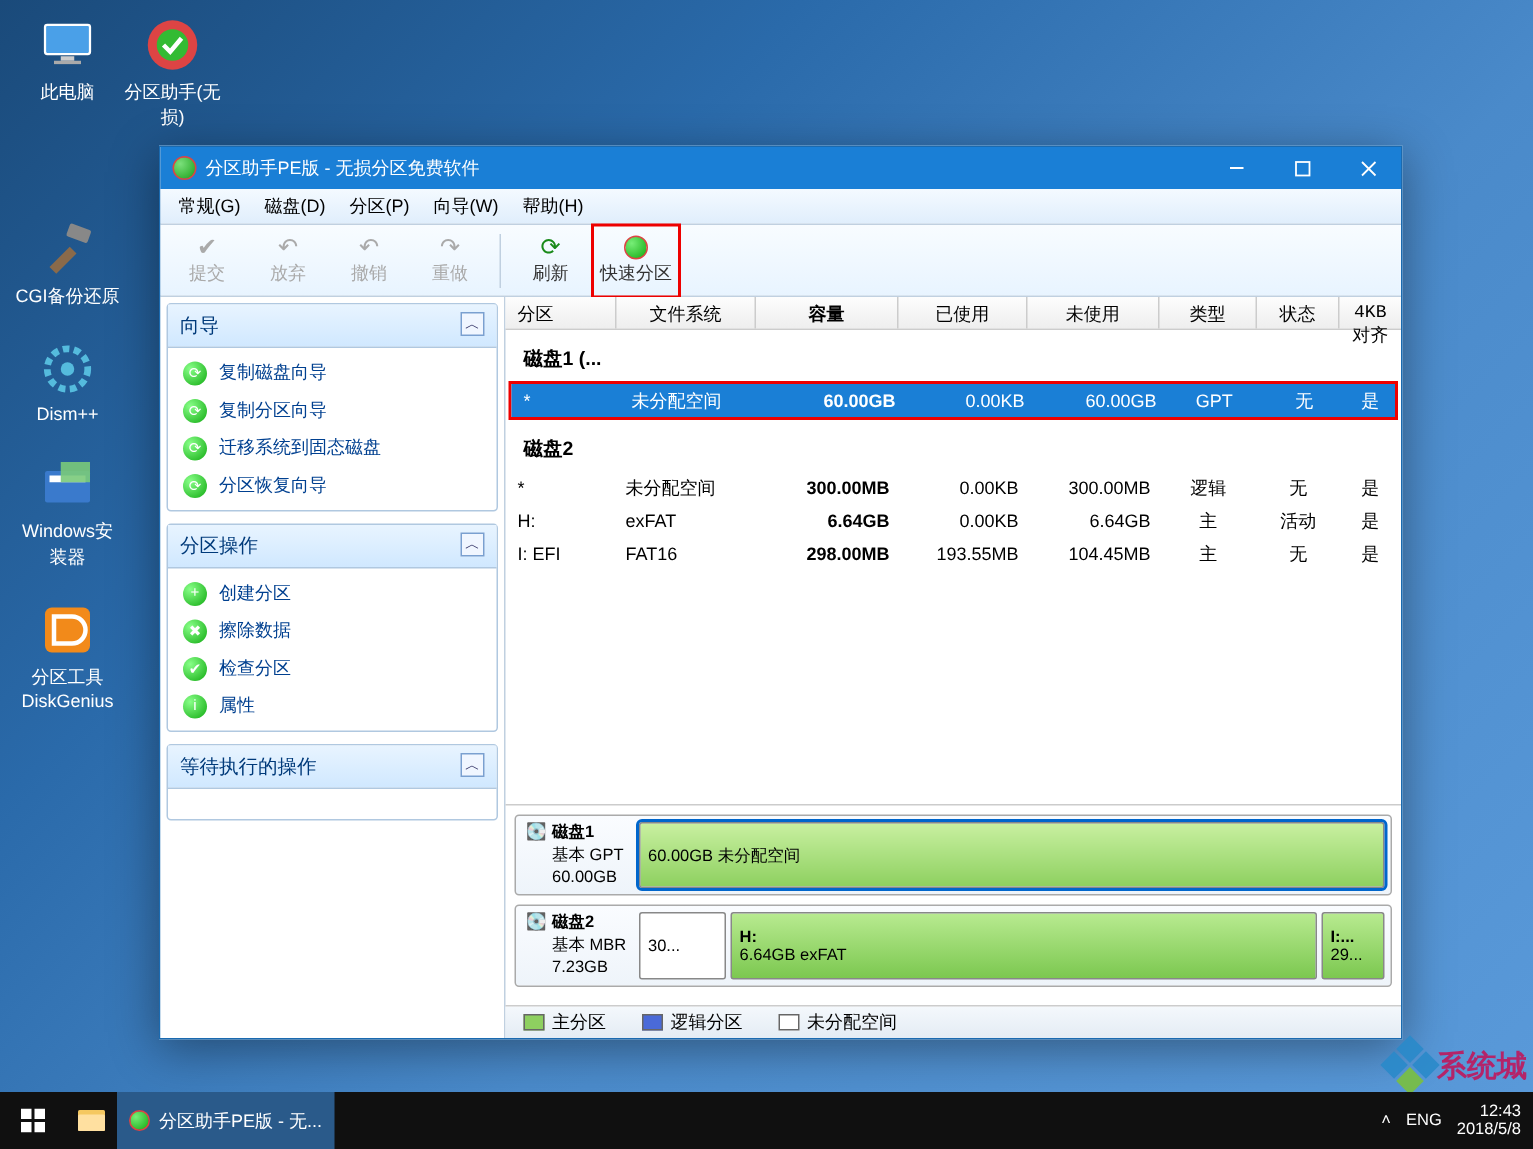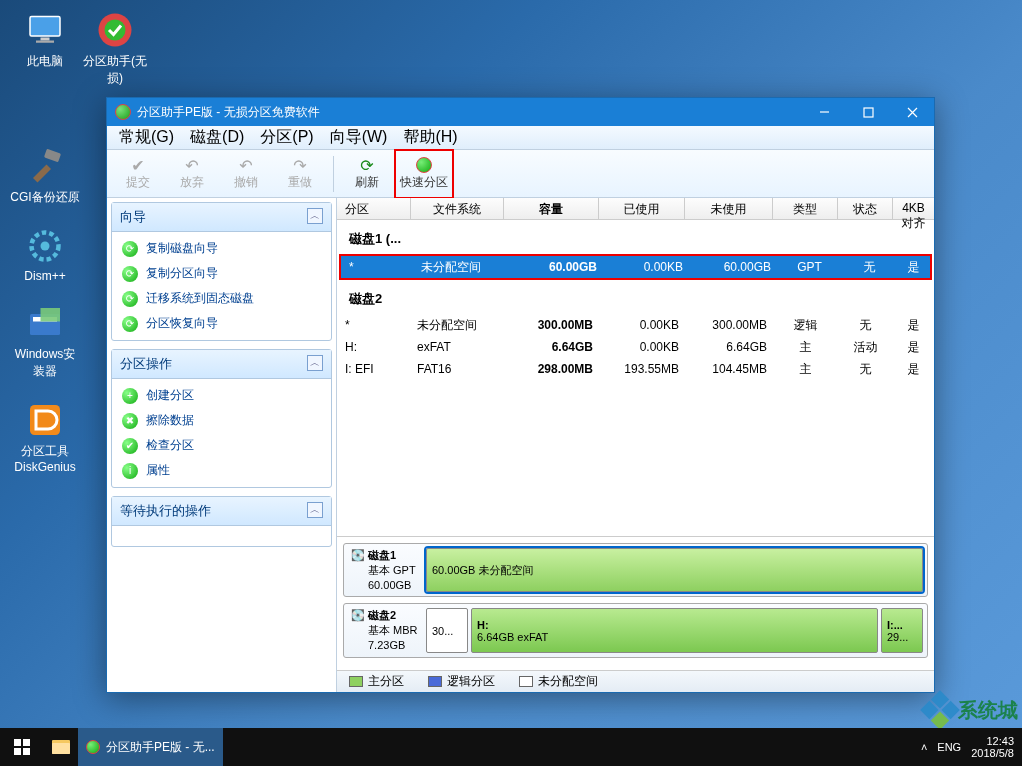--- a/index.html
+++ b/index.html
@@ -15,21 +15,21 @@
 .tb-item.active { background: #2a5a8a; }
 .tb-right { margin-left: auto; display: flex; align-items: center; gap: 10px; padding-right: 8px; font-size: 11px; }
 .clock { text-align: right; line-height: 1.1; }
 
 .window { position: absolute; top: 97px; left: 106px; width: 829px; height: 596px; background: #fff; box-shadow: 0 6px 30px rgba(0,0,0,.4); display: flex; flex-direction: column; border: 1px solid #1a6ab0; }
 .titlebar { height: 28px; background: #1a7fd6; color: #fff; display: flex; align-items: center; padding-left: 8px; font-size: 12px; }
 .titlebar-icon { width: 16px; height: 16px; margin-right: 6px; border-radius: 50%; background: radial-gradient(circle at 30% 30%, #7be07b, #1aa01a); border: 1.5px solid #d44; }
 .titlebar-btns { margin-left: auto; display: flex; }
 .titlebar-btns div { width: 44px; height: 28px; display: flex; align-items: center; justify-content: center; cursor: pointer; }
 
-.menubar { height: 24px; background: linear-gradient(#f4faff,#e0eefc); display: flex; align-items: center; font-size: 16px; padding: 0 4px; border-bottom: 1px solid #c0d0e0; }
+.menubar { height: 24px; background: linear-gradient(#f4faff,#e0eefc); display: flex; align-items: center; font-size: 12px; padding: 0 4px; border-bottom: 1px solid #c0d0e0; }
 .menubar span { padding: 0 8px; cursor: pointer; }
 
 .toolbar { height: 48px; background: linear-gradient(#f8fcff,#e8f4ff); border-bottom: 1px solid #c0d0e0; display: flex; align-items: center; padding: 0 4px; }
 .tool-btn { width: 54px; height: 44px; display: flex; flex-direction: column; align-items: center; justify-content: center; font-size: 12px; color: #333; cursor: pointer; border-radius: 3px; }
 .tool-btn.disabled { color: #aaa; }
 .tool-btn .ti { font-size: 16px; height: 18px; display:flex; align-items:center; }
 .tool-sep { width: 1px; height: 36px; background: #c0d0e0; margin: 0 6px; }
 .highlight-box { border: 2px solid #e00; padding: 1px; }
 
 .body-area { flex: 1; display: flex; min-height: 0; }
@@ -44,49 +44,49 @@
 .main { flex: 1; display: flex; flex-direction: column; border-left: 1px solid #c0d0e0; min-width: 0; }
 .grid-header { height: 22px; background: linear-gradient(#fdfdfd,#eee); border-bottom: 1px solid #ccc; display: flex; font-size: 12px; }
 .grid-header div { border-right: 1px solid #ccc; padding: 3px 6px; text-align: center; }
 .col-part { width: 74px; text-align:left !important; padding-left:8px !important; }
 .col-fs { width: 93px; }
 .col-cap { width: 95px; font-weight: bold; }
 .col-used { width: 86px; }
 .col-free { width: 88px; }
 .col-type { width: 65px; }
 .col-status { width: 55px; }
-.col-4k { flex: 1; border-right: none !important; }
+.col-4k { flex: 1; border-right: none !important; font-family: Liberation Mono, monospace; }
 
 .grid-body { flex: 1; overflow-y: auto; font-size: 12px; }
 .disk-label { padding: 10px 12px 6px; font-weight: bold; font-size: 13px; }
 .grid-row { display: flex; height: 22px; align-items: center; }
 .grid-row > div { padding: 0 6px; text-align: right; }
 .grid-row .col-part { text-align: left; padding-left: 18px; }
 .grid-row .col-fs { text-align: left; }
 .grid-row .col-type, .grid-row .col-status, .grid-row .col-4k { text-align: center; }
 .grid-row.selected { background: #1a7fd6; color: #fff; }
 .row-highlight { border: 2px solid #e00; margin: 0 2px; }
 
 .disk-visual-area { border-top: 1px solid #ccc; padding: 6px; }
 .disk-block { border: 1px solid #aaa; border-radius: 3px; margin-bottom: 6px; padding: 4px; display: flex; gap: 6px; background: linear-gradient(#fafcff,#eef4fa); }
 .disk-info { width: 72px; font-size: 11px; line-height: 1.35; display:flex; }
 .disk-info .dico { width:20px; display:flex;align-items:flex-start;justify-content:center; }
 .disk-parts { flex: 1; display: flex; gap: 3px; }
 .part-block { border: 1px solid #888; border-radius: 2px; font-size: 11px; padding: 3px 5px; display: flex; flex-direction: column; justify-content: center; overflow: hidden; white-space: nowrap; }
 .part-unalloc { background: linear-gradient(#c8f0a0,#8ed060); flex: 1; }
-.part-small { width: 42px; background: #fff; justify-content: center; }
+.part-small { width: 58px; background: #fff; justify-content: center; }
 .part-primary { background: linear-gradient(#b8ea90,#7cc850); flex: 1; }
 .part-efi { width: 42px; background: linear-gradient(#b8ea90,#7cc850); }
 .part-block.selected { outline: 2px solid #0066cc; }
 
 .legend { height: 22px; background: linear-gradient(#f4f8fc,#e4ecf4); border-top: 1px solid #ccc; display: flex; align-items: center; gap: 24px; padding: 0 12px; font-size: 12px; }
 .legend-item { display: flex; align-items: center; gap: 5px; }
 .legend-swatch { width: 14px; height: 11px; border: 1px solid #666; }
 
-.watermark { position: absolute; right: 4px; bottom: 42px; color: #15803d; font-size: 20px; font-weight: bold; display: flex; align-items: center; gap: 4px; opacity: .9; }
+.watermark { position: absolute; right: 4px; bottom: 42px; color: #be185d; font-size: 20px; font-weight: bold; display: flex; align-items: center; gap: 4px; opacity: .9; }
 .watermark .wm-logo { width: 28px; height: 28px; transform: rotate(45deg); display: grid; grid-template: 1fr 1fr / 1fr 1fr; gap: 2px; }
 .watermark .wm-logo div { background: #2a8aca; }
 .watermark .wm-logo div:nth-child(4){ background:#7ac040; }
 </style>
 </head>
 <body>
 
 <div class="desktop">
   <div class="desktop-icons">
     <div class="desktop-icon">

